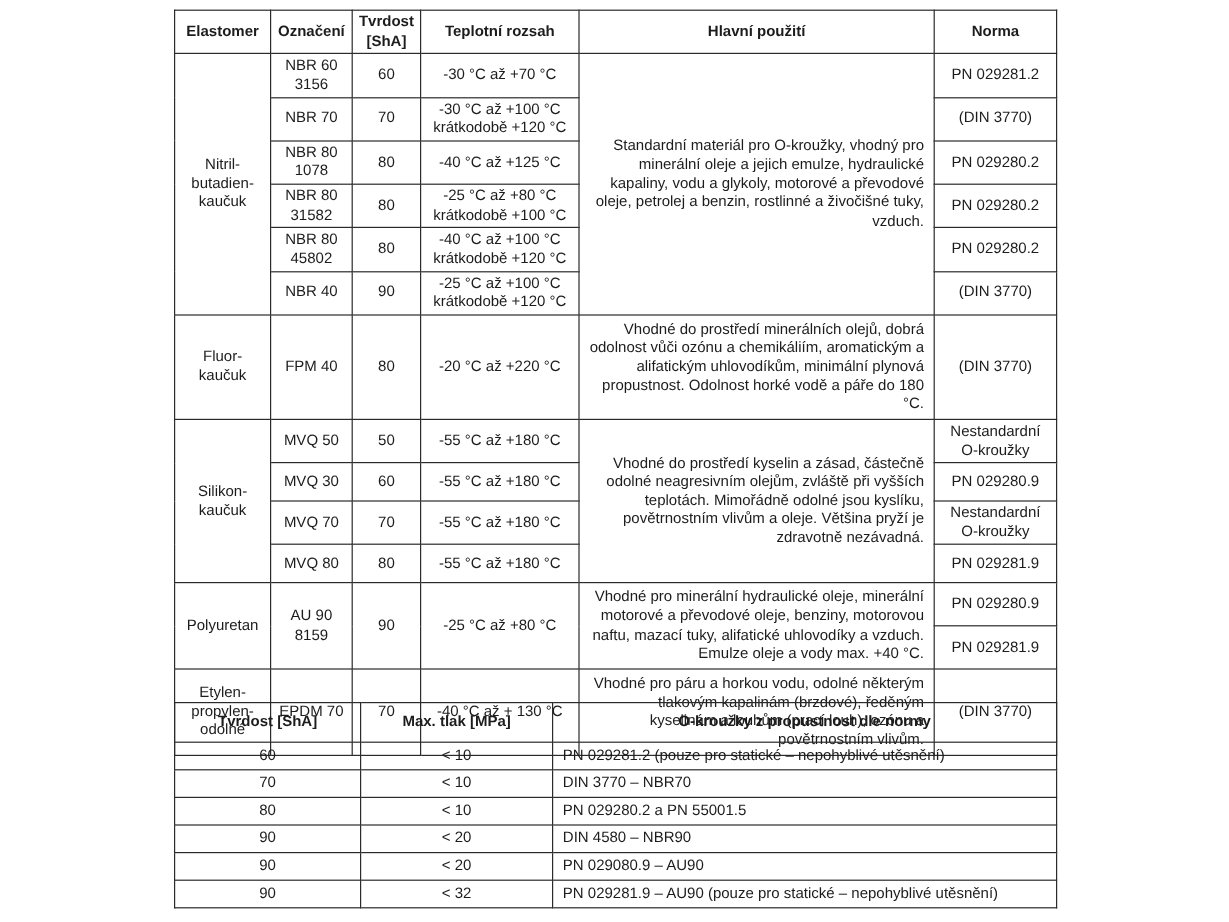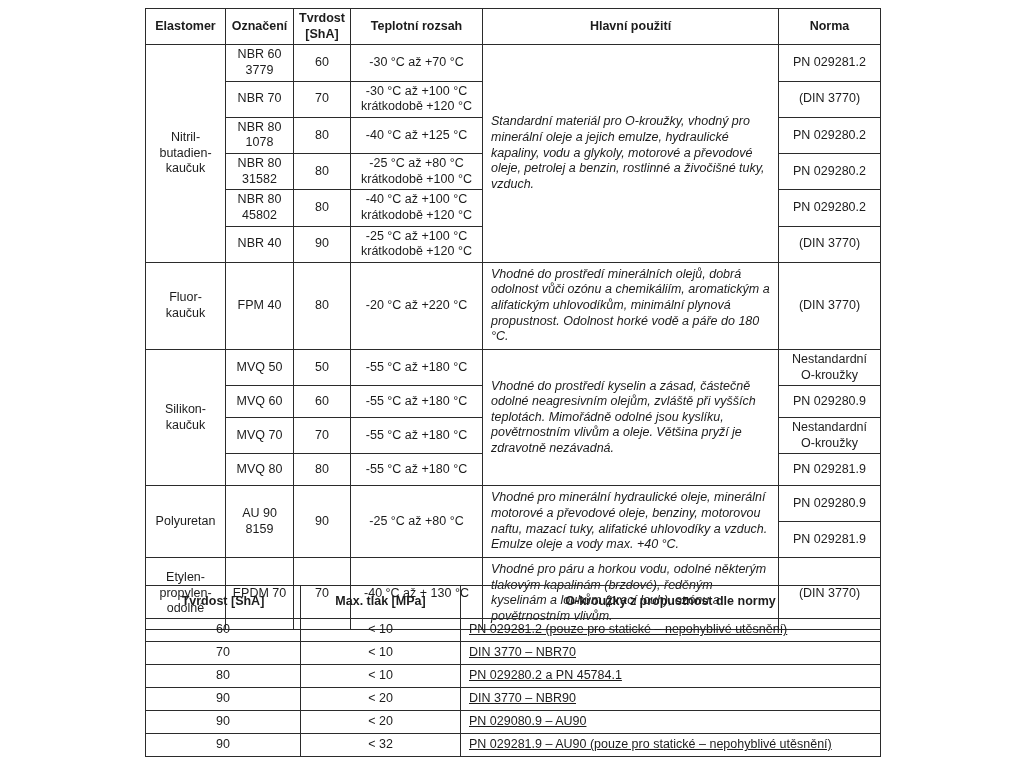--- a/index.html
+++ b/index.html
@@ -40,29 +40,27 @@
     text-align: center;
     vertical-align: middle;
     overflow: hidden;
   }
   th {
     font-weight: bold;
     white-space: pre-line;
   }
   .pre { white-space: pre-line; }
   .use {
-    text-align: left;
+    text-align: right;
     padding: 4px 8px;
     vertical-align: middle;
-    font-style: italic;
   }
   .left {
     text-align: left;
     padding: 2px 8px;
-    text-decoration: underline;
   }
   
   .h-head { height: 33px; }
   .h-r0 { height: 32px; }
   .h-r1 { height: 30px; }
   .h-r2 { height: 31px; }
   .h-r3 { height: 30px; }
   .h-r4 { height: 33px; }
   .h-r5 { height: 32px; }
   .h-fluor { height: 84px; }
@@ -96,21 +94,21 @@
       <th>Teplotní rozsah</th>
       <th>Hlavní použití</th>
       <th>Norma</th>
     </tr>
 
     <tr class="h-r0">
       <td rowspan="6" class="pre">Nitril-
 butadien-
 kaučuk</td>
       <td class="pre">NBR 60
-3779</td>
+3156</td>
       <td>60</td>
       <td class="pre">-30 °C až +70 °C</td>
       <td rowspan="6" class="use">Standardní materiál pro O-kroužky, vhodný pro minerální oleje a jejich emulze, hydraulické kapaliny, vodu a glykoly, motorové a převodové oleje, petrolej a benzin, rostlinné a živočišné tuky, vzduch.</td>
       <td class="pre">PN 029281.2</td>
     </tr>
     <tr class="h-r1">
       <td class="pre">NBR 70</td>
       <td>70</td>
       <td class="pre">-30 °C až +100 °C
 krátkodobě +120 °C</td>
@@ -161,21 +159,21 @@
       <td rowspan="4" class="pre">Silikon-
 kaučuk</td>
       <td class="pre">MVQ 50</td>
       <td>50</td>
       <td class="pre">-55 °C až +180 °C</td>
       <td rowspan="4" class="use">Vhodné do prostředí kyselin a zásad, částečně odolné neagresivním olejům, zvláště při vyšších teplotách. Mimořádně odolné jsou kyslíku, povětrnostním vlivům a oleje. Většina pryží je zdravotně nezávadná.</td>
       <td class="pre">Nestandardní
 O-kroužky</td>
     </tr>
     <tr class="h-mvq">
-      <td class="pre">MVQ 60</td>
+      <td class="pre">MVQ 30</td>
       <td>60</td>
       <td class="pre">-55 °C až +180 °C</td>
       <td class="pre">PN 029280.9</td>
     </tr>
     <tr class="h-mvq">
       <td class="pre">MVQ 70</td>
       <td>70</td>
       <td class="pre">-55 °C až +180 °C</td>
       <td class="pre">Nestandardní
 O-kroužky</td>
@@ -231,26 +229,26 @@
       <td class="left">PN 029281.2 (pouze pro statické – nepohyblivé utěsnění)</td>
     </tr>
     <tr class="h2-row">
       <td>70</td>
       <td>&lt; 10</td>
       <td class="left">DIN 3770 – NBR70</td>
     </tr>
     <tr class="h2-row">
       <td>80</td>
       <td>&lt; 10</td>
-      <td class="left">PN 029280.2 a PN 45784.1</td>
+      <td class="left">PN 029280.2 a PN 55001.5</td>
     </tr>
     <tr class="h2-row">
       <td>90</td>
       <td>&lt; 20</td>
-      <td class="left">DIN 3770 – NBR90</td>
+      <td class="left">DIN 4580 – NBR90</td>
     </tr>
     <tr class="h2-row">
       <td>90</td>
       <td>&lt; 20</td>
       <td class="left">PN 029080.9 – AU90</td>
     </tr>
     <tr class="h2-row">
       <td>90</td>
       <td>&lt; 32</td>
       <td class="left">PN 029281.9 – AU90 (pouze pro statické – nepohyblivé utěsnění)</td>

